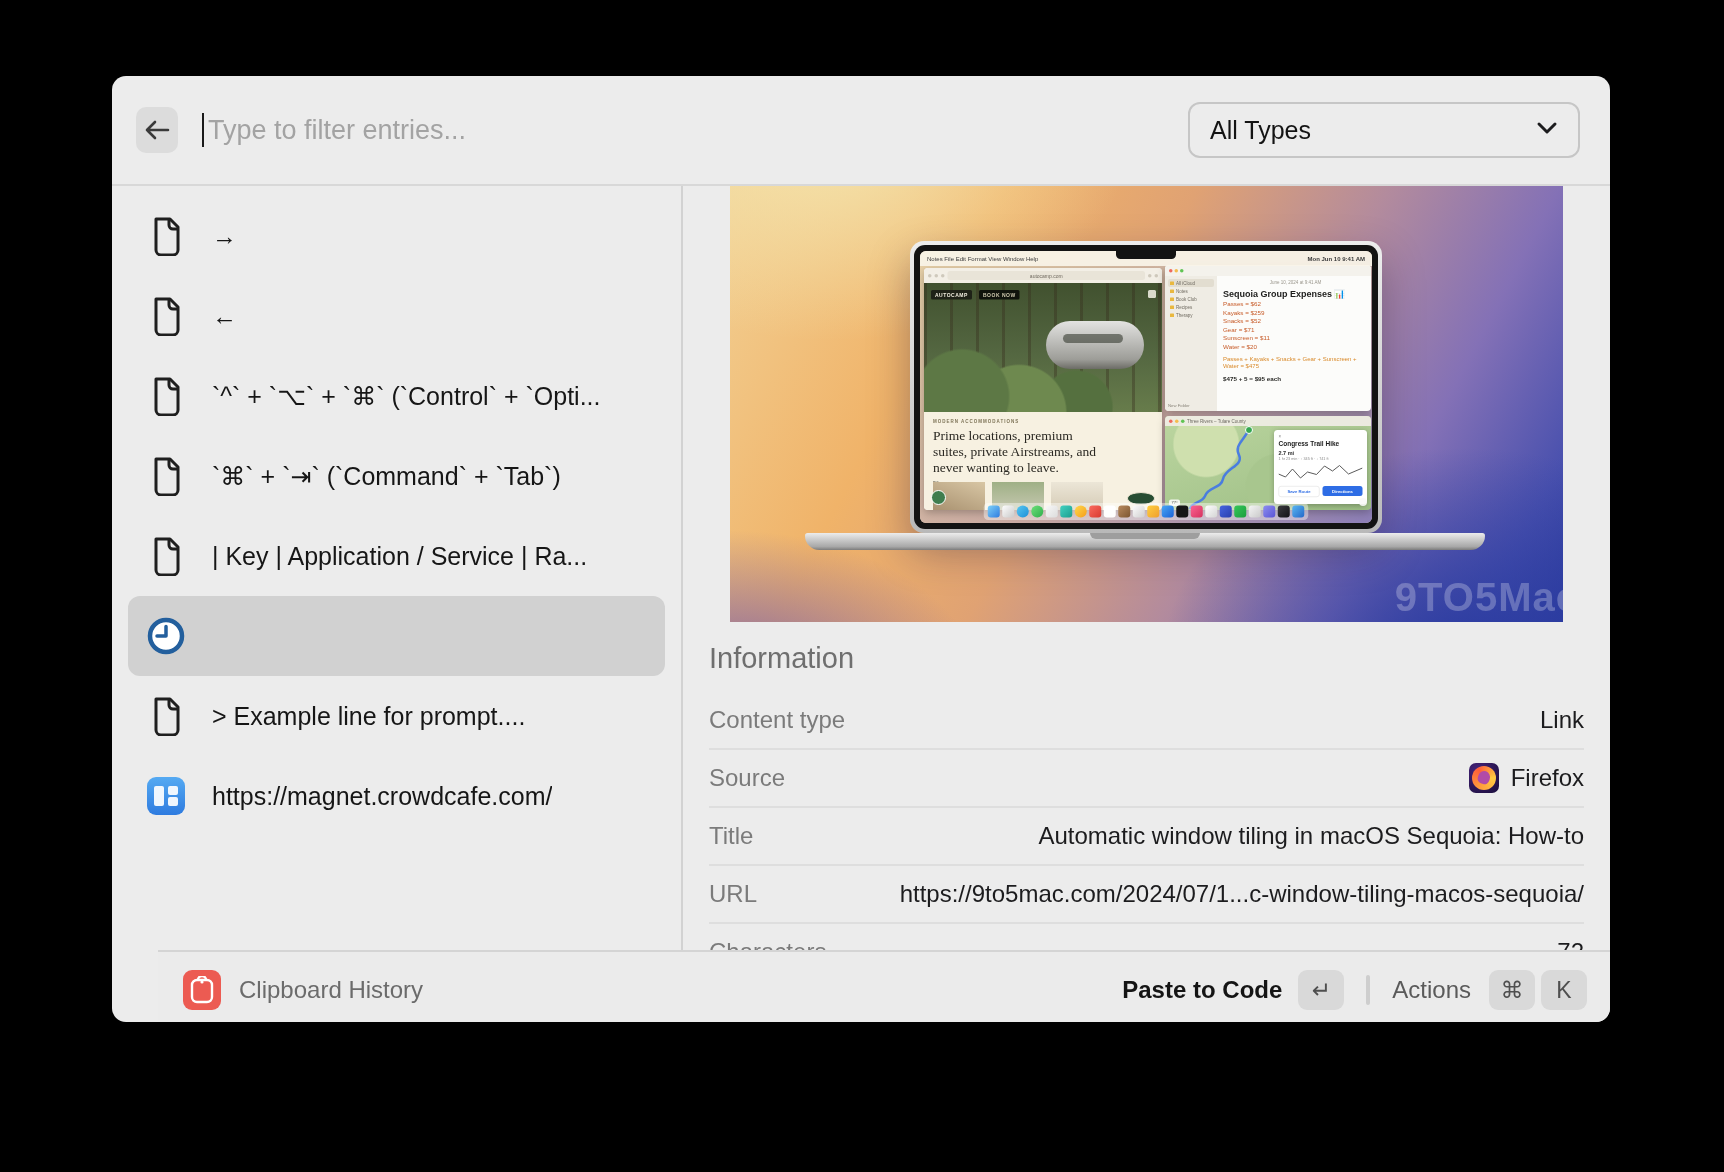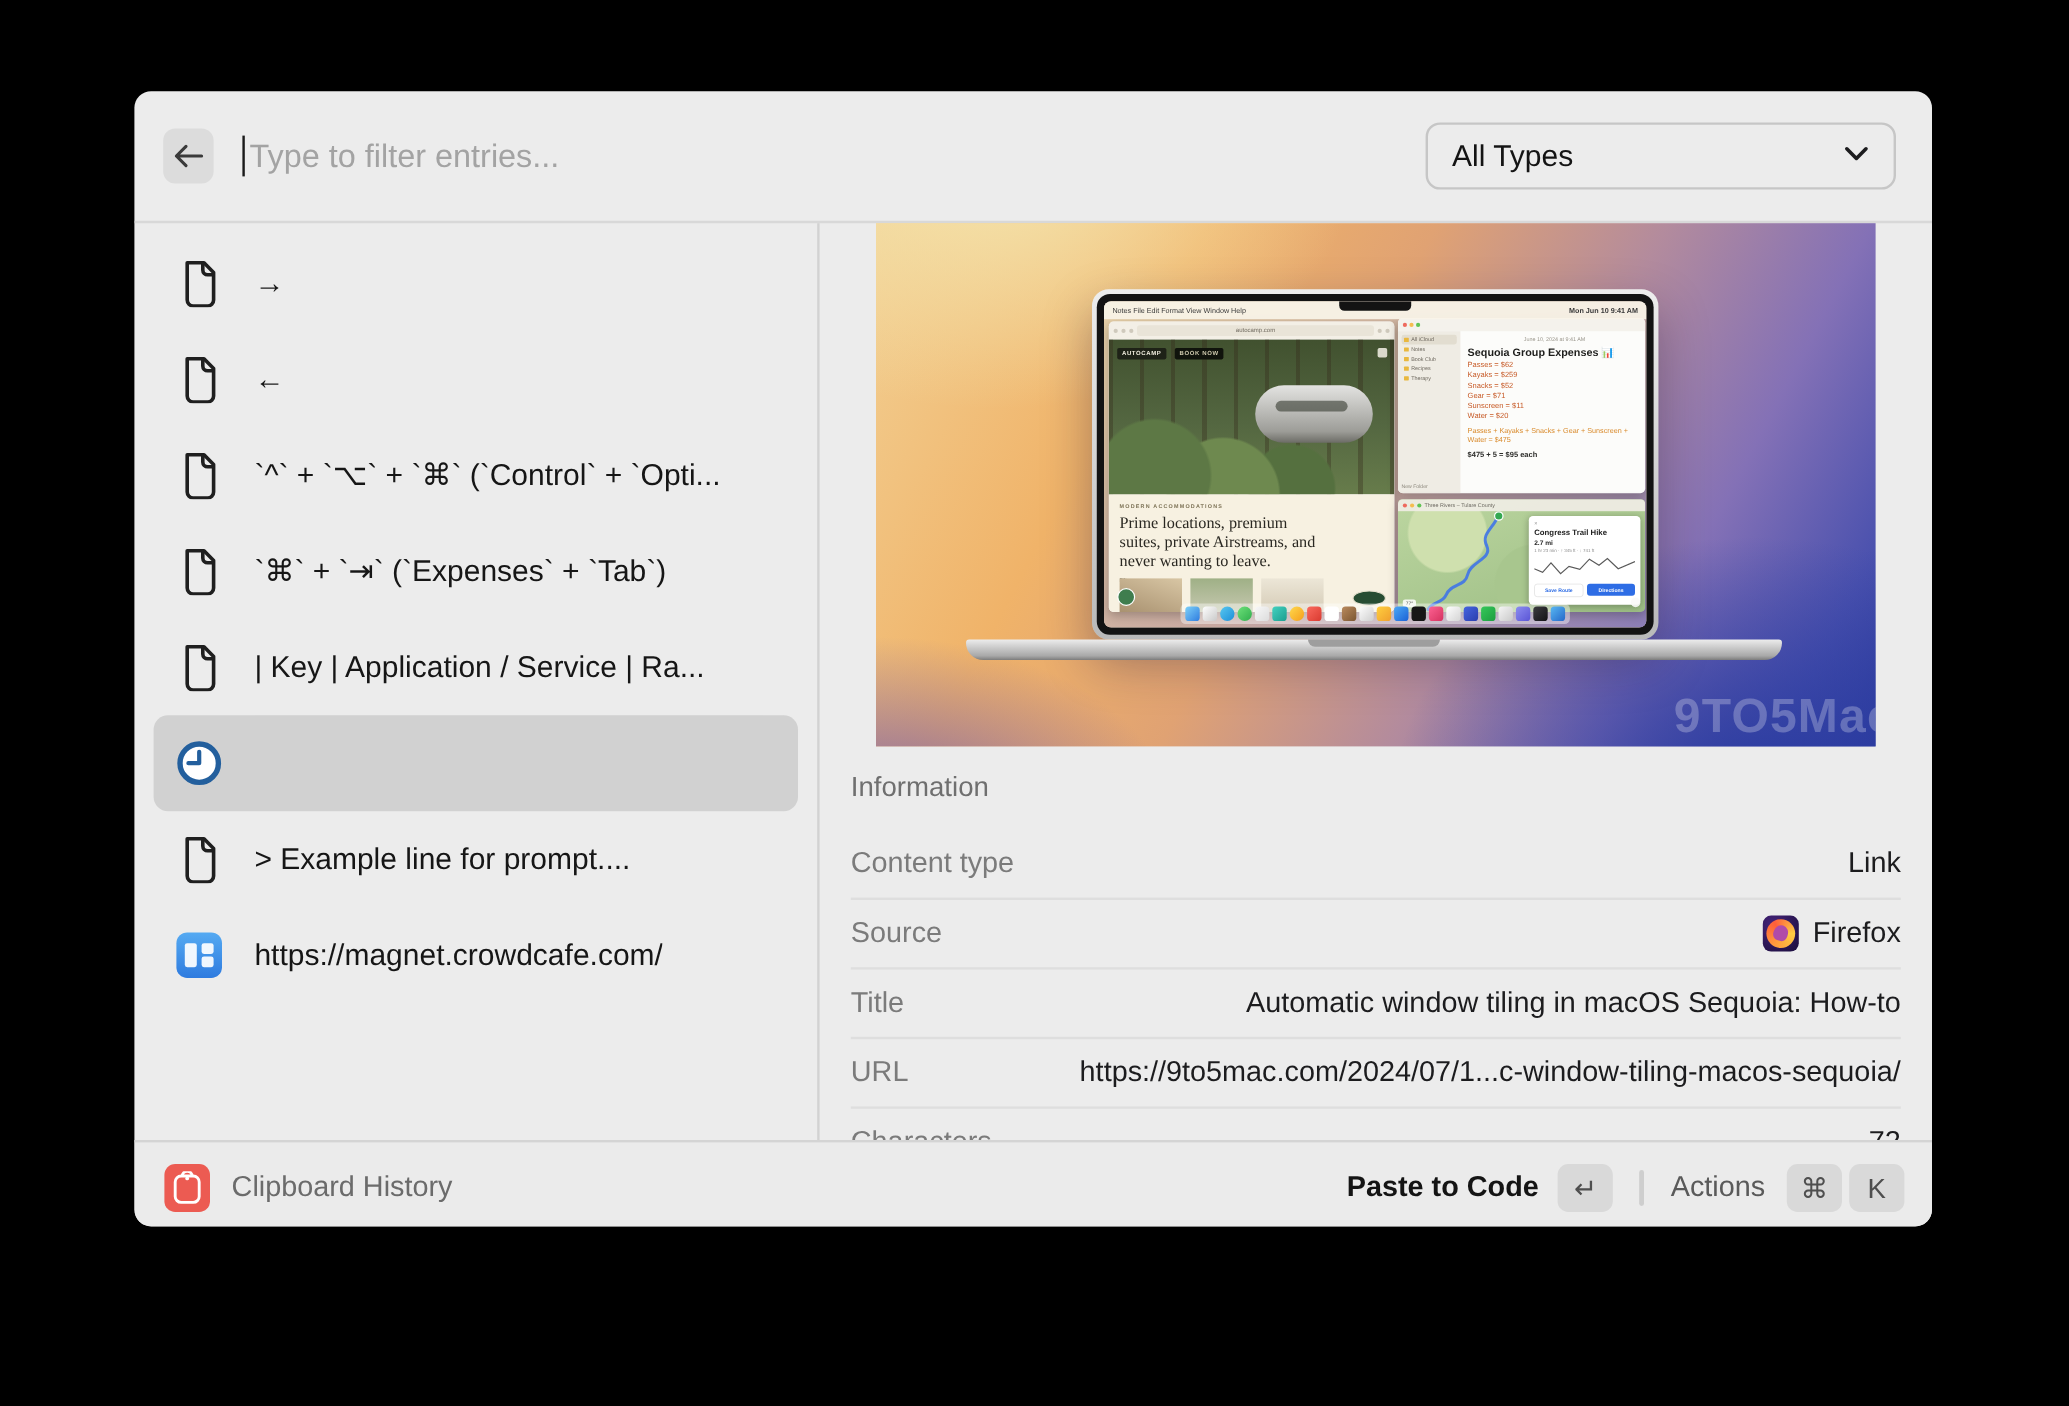--- a/index.html
+++ b/index.html
@@ -165,35 +165,35 @@
   .dock i:nth-child(20){background:linear-gradient(135deg,#8d8df0,#5a55d6);}
   .dock i:nth-child(21){background:linear-gradient(135deg,#3c3c40,#131316);}
   .dock i:nth-child(22){background:linear-gradient(135deg,#58b7f2,#2568c9);}
   
   .base{position:absolute;left:75px;top:347px;width:680px;height:17px;border-radius:3px 3px 16px 16px;
         background:linear-gradient(180deg,#ececec,#a8a8a8 80%,#7c7c7c);}
   .base i{position:absolute;left:50%;top:0;transform:translateX(-50%);width:110px;height:6px;
           background:#9e9e9e;border-radius:0 0 7px 7px;}
   
   .info{flex:1;padding:20px 26px 0;box-sizing:border-box;overflow:hidden;}
-  .info-header{font-size:23px;color:#6f6f6f;height:50px;display:flex;align-items:flex-start;}
+  .info-header{font-size:29px;color:#6f6f6f;height:50px;display:flex;align-items:flex-start;}
   .irow{height:56px;display:flex;align-items:center;justify-content:space-between;
         border-bottom:2px solid #dedede;}
   .irow:last-child{border-bottom:none;}
   .ilabel{font-size:24px;color:#7b7b7b;}
   .ivalue{font-size:24px;color:#1c1c1e;display:flex;align-items:center;gap:12px;}
   .ffx{width:30px;height:30px;border-radius:7px;background:radial-gradient(circle at 30% 25%,#45237a,#1b0e3c);
        position:relative;overflow:hidden;}
   .ffx i{position:absolute;left:3px;top:3px;width:24px;height:24px;border-radius:50%;
          background:conic-gradient(from 210deg,#ff9a3c,#ff5e3a,#ffcb42,#ff9a3c);}
   .ffx b{position:absolute;left:9px;top:8px;width:12px;height:13px;border-radius:50% 50% 40% 40%;
          background:#b14ba8;transform:rotate(18deg);}
   
   .footer{flex:0 0 72px;height:72px;border-top:2px solid #d4d4d4;display:flex;align-items:center;
-          padding:6px 23px 0 25px;box-sizing:border-box;background:#ebebeb;}
+          padding:6px 23px 0 25px;box-sizing:border-box;background:#ebebeb;margin-left:46px;}
   .rayicon{width:38px;height:40px;border-radius:9px;background:#ec5b52;display:flex;align-items:center;
            justify-content:center;}
   .appname{margin-left:18px;font-size:24px;color:#6b6b6b;}
   .fspacer{flex:1;}
   .primary{font-size:24px;font-weight:600;color:#141414;}
   .key{min-width:46px;height:40px;border-radius:9px;background:#d9d9d9;display:flex;align-items:center;
        justify-content:center;font-size:23px;color:#4f4f4f;box-sizing:border-box;padding:0 8px;}
   .key.enter{margin-left:16px;}
   .fdivider{width:4px;height:30px;border-radius:2px;background:#cecece;margin:0 22px;}
   .secondary{font-size:24px;font-weight:500;color:#5a5a5a;margin-right:18px;}
@@ -260,21 +260,21 @@
         <span class="rlabel">`^` + `⌥` + `⌘` (`Control` + `Opti...</span>
       </div>
 
       <div class="row">
         <span class="ricon">
           <svg width="36" height="40" viewBox="0 0 36 40">
               <path d="M8 3 h14 l8 8 v23 a5 5 0 0 1 -5 5 H13 a5 5 0 0 1 -5 -5 Z" fill="none" stroke="#1f1f1f" stroke-width="3" stroke-linejoin="round"></path>
               <path d="M21 3 v6 a4 4 0 0 0 4 4 h6" fill="none" stroke="#1f1f1f" stroke-width="3" stroke-linejoin="round"></path>
             </svg>
         </span>
-        <span class="rlabel">`⌘` + `⇥` (`Expenses` + `Tab`)</span>
+        <span class="rlabel">`⌘` + `⇥` (`Command` + `Tab`)</span>
       </div>
 
       <div class="row">
         <span class="ricon">
           <svg width="36" height="40" viewBox="0 0 36 40">
               <path d="M8 3 h14 l8 8 v23 a5 5 0 0 1 -5 5 H13 a5 5 0 0 1 -5 -5 Z" fill="none" stroke="#1f1f1f" stroke-width="3" stroke-linejoin="round"></path>
               <path d="M21 3 v6 a4 4 0 0 0 4 4 h6" fill="none" stroke="#1f1f1f" stroke-width="3" stroke-linejoin="round"></path>
             </svg>
         </span>
         <span class="rlabel">| Key | Application / Service |  Ra...</span>

